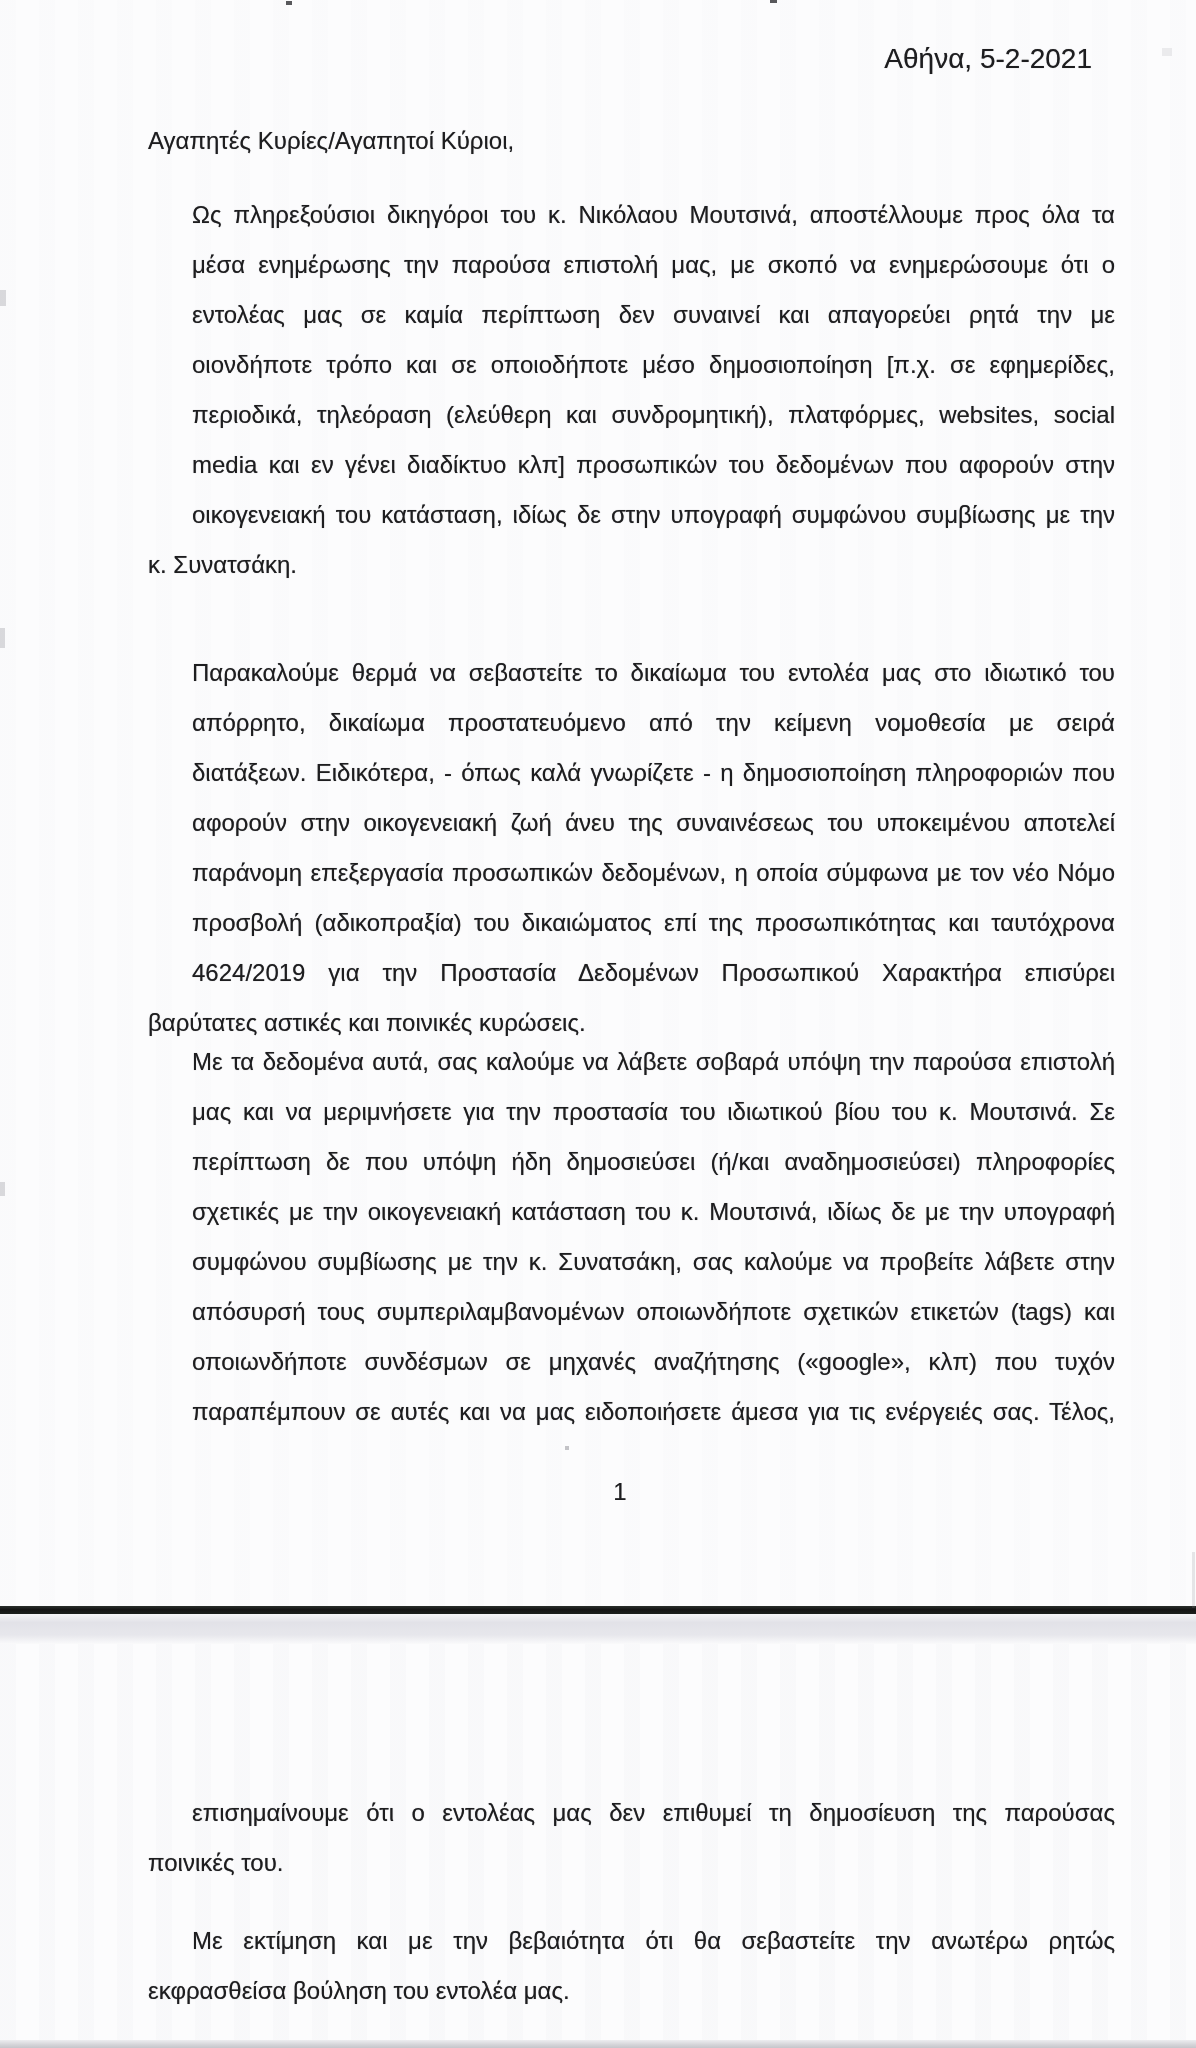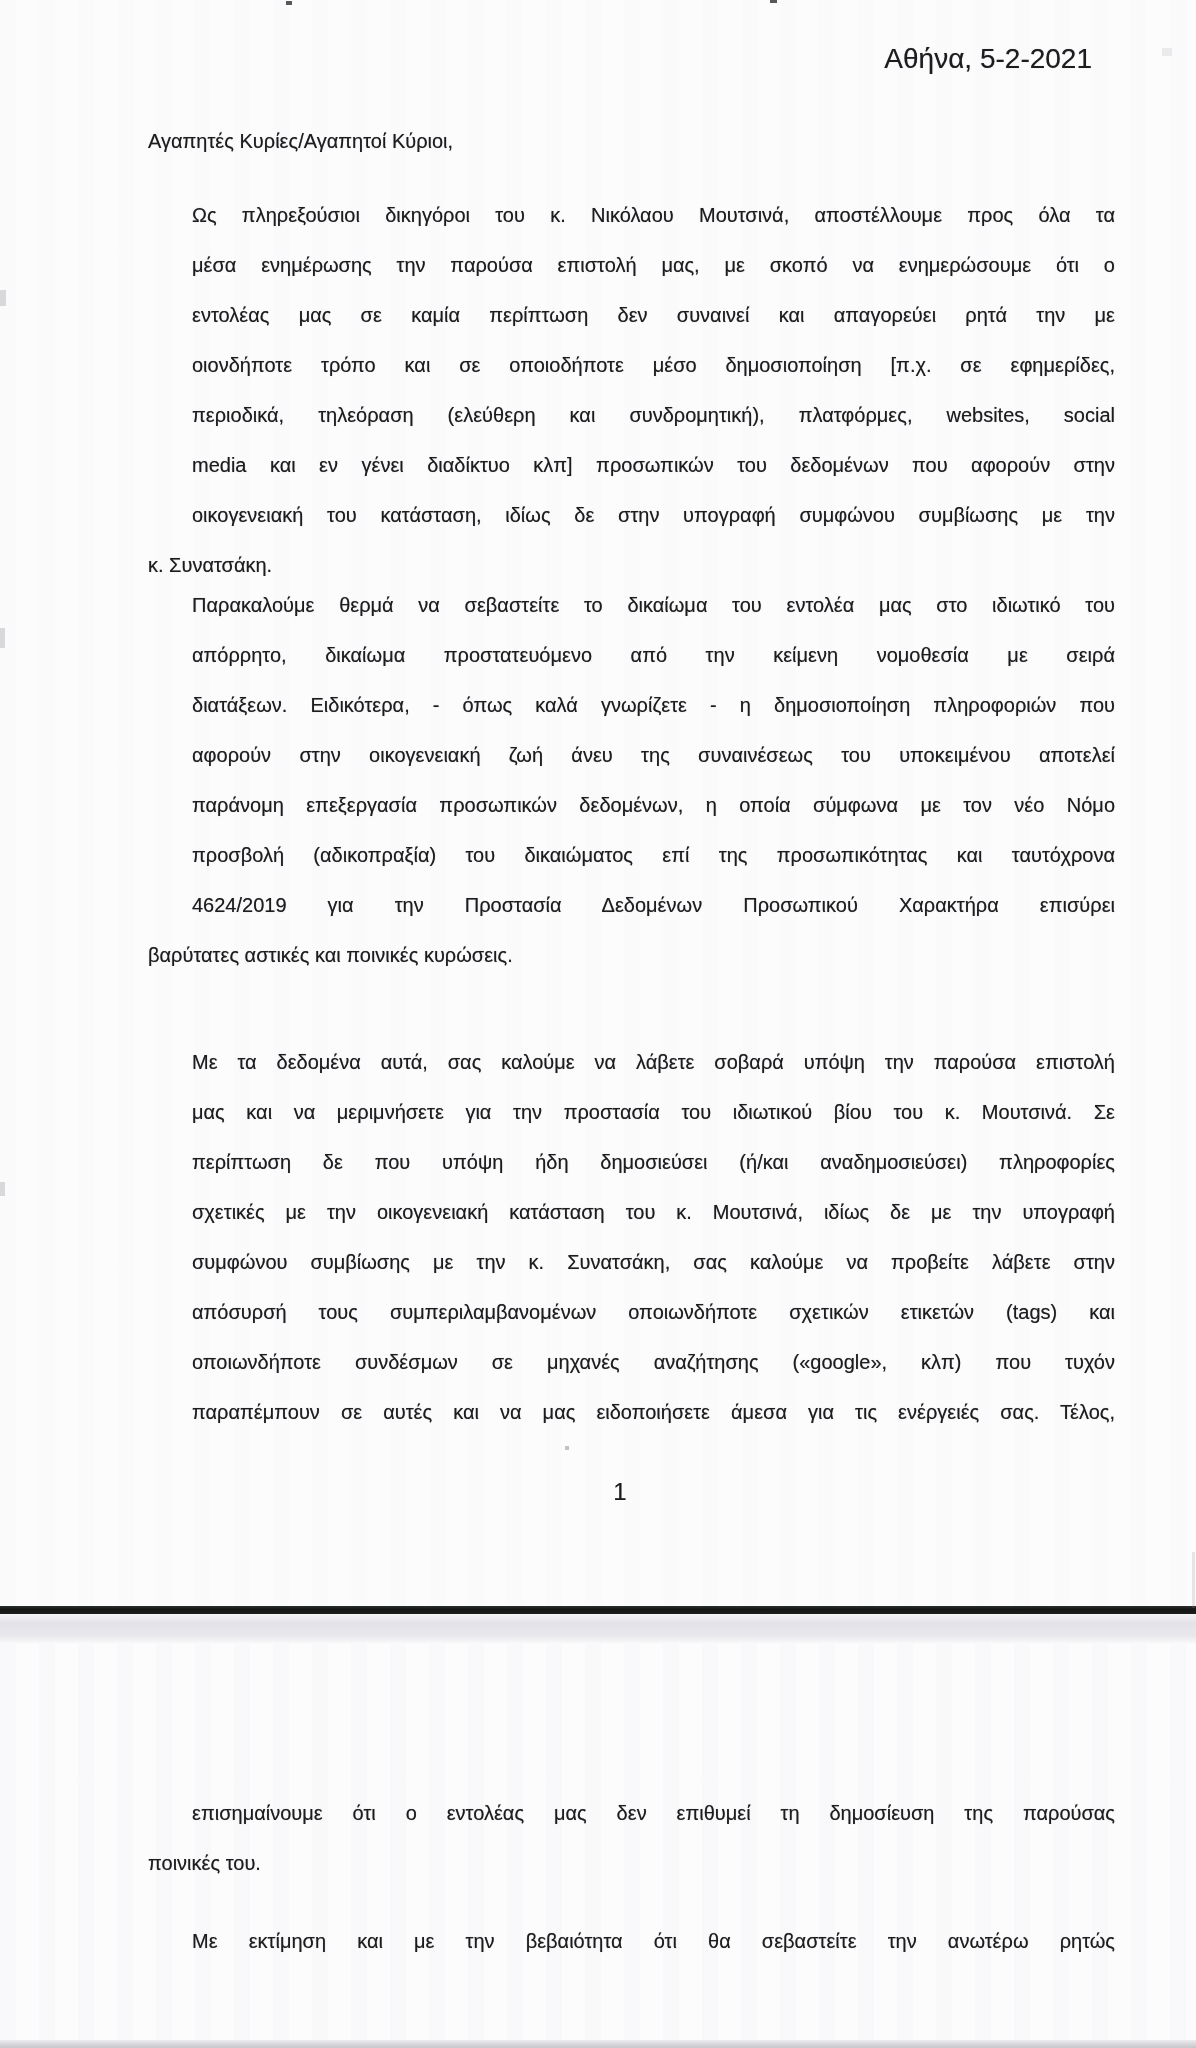--- a/index.html
+++ b/index.html
@@ -21,21 +21,21 @@
       rgba(70, 80, 110, 0.018) 0px, rgba(70, 80, 110, 0.018) 16px,
       rgba(0,0,0,0) 16px, rgba(0,0,0,0) 39px);
     pointer-events: none;
   }
   .streaks.upper { top: 0; height: 1606px; opacity: .5; }
   .streaks.lower { top: 1644px; height: 396px; opacity: 1; }
 
   .block { position: absolute; left: 148px; width: 967px; }
 
   .line {
-    font-size: 20px;
+    font-size: 24px;
     line-height: 50px;
     letter-spacing: 0px;
     text-shadow: 0 0.3px 0.7px rgba(25,25,30,0.55);
     white-space: normal;
   }
   .j { text-align: justify; text-align-last: justify; margin-left: 44px; }
   .l { text-align: left; }
 
   .date-line {
     position: absolute; left: 148px; width: 944px; top: 34px;
@@ -84,21 +84,21 @@
     <div class="line j">Ως πληρεξούσιοι δικηγόροι του κ. Νικόλαου Μουτσινά, αποστέλλουμε προς όλα τα</div>
     <div class="line j">μέσα ενημέρωσης την παρούσα επιστολή μας, με σκοπό να ενημερώσουμε ότι ο</div>
     <div class="line j">εντολέας μας σε καμία περίπτωση δεν συναινεί και απαγορεύει ρητά την με</div>
     <div class="line j">οιονδήποτε τρόπο και σε οποιοδήποτε μέσο δημοσιοποίηση [π.χ. σε εφημερίδες,</div>
     <div class="line j">περιοδικά, τηλεόραση (ελεύθερη και συνδρομητική), πλατφόρμες, websites, social</div>
     <div class="line j">media και εν γένει διαδίκτυο κλπ] προσωπικών του δεδομένων που αφορούν στην</div>
     <div class="line j">οικογενειακή του κατάσταση, ιδίως δε στην υπογραφή συμφώνου συμβίωσης με την</div>
     <div class="line l">κ. Συνατσάκη.</div>
   </div>
 
-  <div class="block" style="top:580px">
+  <div class="block" style="top:648px">
     <div class="line j">Παρακαλούμε θερμά να σεβαστείτε το δικαίωμα του εντολέα μας στο ιδιωτικό του</div>
     <div class="line j">απόρρητο, δικαίωμα προστατευόμενο από την κείμενη νομοθεσία με σειρά</div>
     <div class="line j">διατάξεων. Ειδικότερα, - όπως καλά γνωρίζετε - η δημοσιοποίηση πληροφοριών που</div>
     <div class="line j">αφορούν στην οικογενειακή ζωή άνευ της συναινέσεως του υποκειμένου αποτελεί</div>
     <div class="line j">παράνομη επεξεργασία προσωπικών δεδομένων, η οποία σύμφωνα με τον νέο Νόμο</div>
     <div class="line j">προσβολή (αδικοπραξία) του δικαιώματος επί της προσωπικότητας και ταυτόχρονα</div>
     <div class="line j">4624/2019 για την Προστασία Δεδομένων Προσωπικού Χαρακτήρα επισύρει</div>
     <div class="line l">βαρύτατες αστικές και ποινικές κυρώσεις.</div>
   </div>
 
@@ -118,20 +118,21 @@
   <div class="sep-black"></div>
   <div class="sep-gray"></div>
 
   <div class="block" style="top:1788px">
     <div class="line j">επισημαίνουμε ότι ο εντολέας μας δεν επιθυμεί τη δημοσίευση της παρούσας</div>
     <div class="line l">ποινικές του.</div>
   </div>
 
   <div class="block" style="top:1916px">
     <div class="line j">Με εκτίμηση και με την βεβαιότητα ότι θα σεβαστείτε την ανωτέρω ρητώς</div>
+    <div class="line l">εκφρασθείσα βούληση του εντολέα μας.</div>
   </div>
 
   <div class="bottom-strip"></div>
 
   <div class="artifact dark" style="left:286px; top:1px; width:6px; height:4px;"></div>
   <div class="artifact dark" style="left:770px; top:0px; width:7px; height:3px;"></div>
   <div class="artifact" style="left:0px; top:290px; width:6px; height:16px;"></div>
   <div class="artifact" style="left:0px; top:628px; width:5px; height:20px;"></div>
   <div class="artifact" style="left:0px; top:1182px; width:5px; height:14px;"></div>
   <div class="artifact" style="left:565px; top:1446px; width:4px; height:4px; opacity:.5;"></div>

